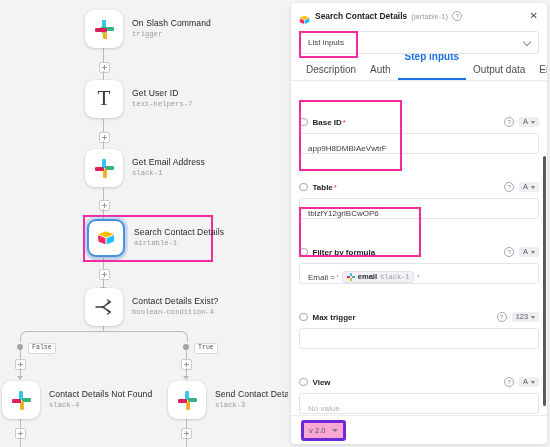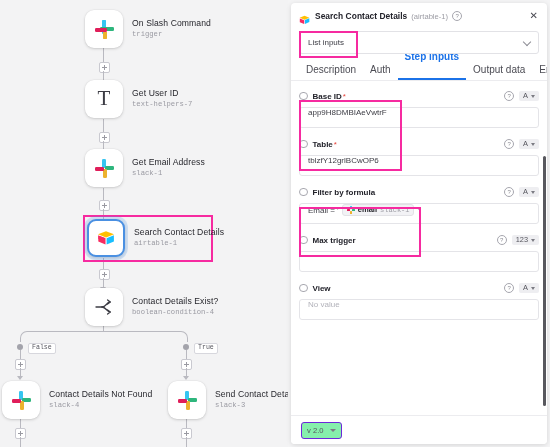--- a/index.html
+++ b/index.html
@@ -260,21 +260,21 @@
     border-bottom: 2px solid #1b72e8;
     padding-bottom: 16px;
   }
 
   .fields {
     position: relative;
     height: 372px;
     overflow: hidden;
     padding: 8px 8px 0 8px;
   }
-  .field { margin-bottom: 9px; position: relative; }
+  .field { margin-bottom: 9px; position: relative; margin-top: 26px; }
   .field-head {
     display: flex;
     align-items: center;
     height: 14px;
   }
   .radio {
     width: 6.5px; height: 6.5px;
     border: 1px solid #a8a8b0;
     border-radius: 50%;
     margin-right: 5px;
@@ -308,21 +308,21 @@
     border-left: 2.5px solid transparent;
     border-right: 2.5px solid transparent;
     border-top: 3px solid #7b7b83;
   }
   .input-box {
     margin-top: 4px;
     height: 19px;
     border: 1px solid #e4e4e8;
     border-radius: 3px;
     display: flex;
-    align-items: flex-start;
+    align-items: flex-end;
     padding: 0 8px;
     background: #fff;
   }
   .input-val {
     font-size: 8px;
     color: #3c3c44;
   }
   .input-val.placeholder { color: #b2b2ba; }
 
   .formula-row { display: flex; align-items: center; gap: 3px; }
@@ -372,28 +372,28 @@
     left: 0; bottom: 0;
     width: 256px;
     height: 28px;
     border-top: 1px solid #ececef;
     background: #fff;
     display: flex;
     align-items: center;
     padding-left: 10px;
   }
   .ver-select {
-    border: 1px solid #6d28d9;
+    border: 3px solid #6d28d9;
     border-radius: 3px;
     height: 15px;
     padding: 0 5px;
     display: flex;
     align-items: center;
     gap: 7px;
-    background: #86efac;
+    background: #f9a8d4;
   }
   .ver-txt { font-size: 7.6px; color: #55555d; }
   .ver-caret {
     width: 0; height: 0;
     border-left: 3px solid transparent;
     border-right: 3px solid transparent;
     border-top: 3.5px solid #7b7b83;
   }
 
   

